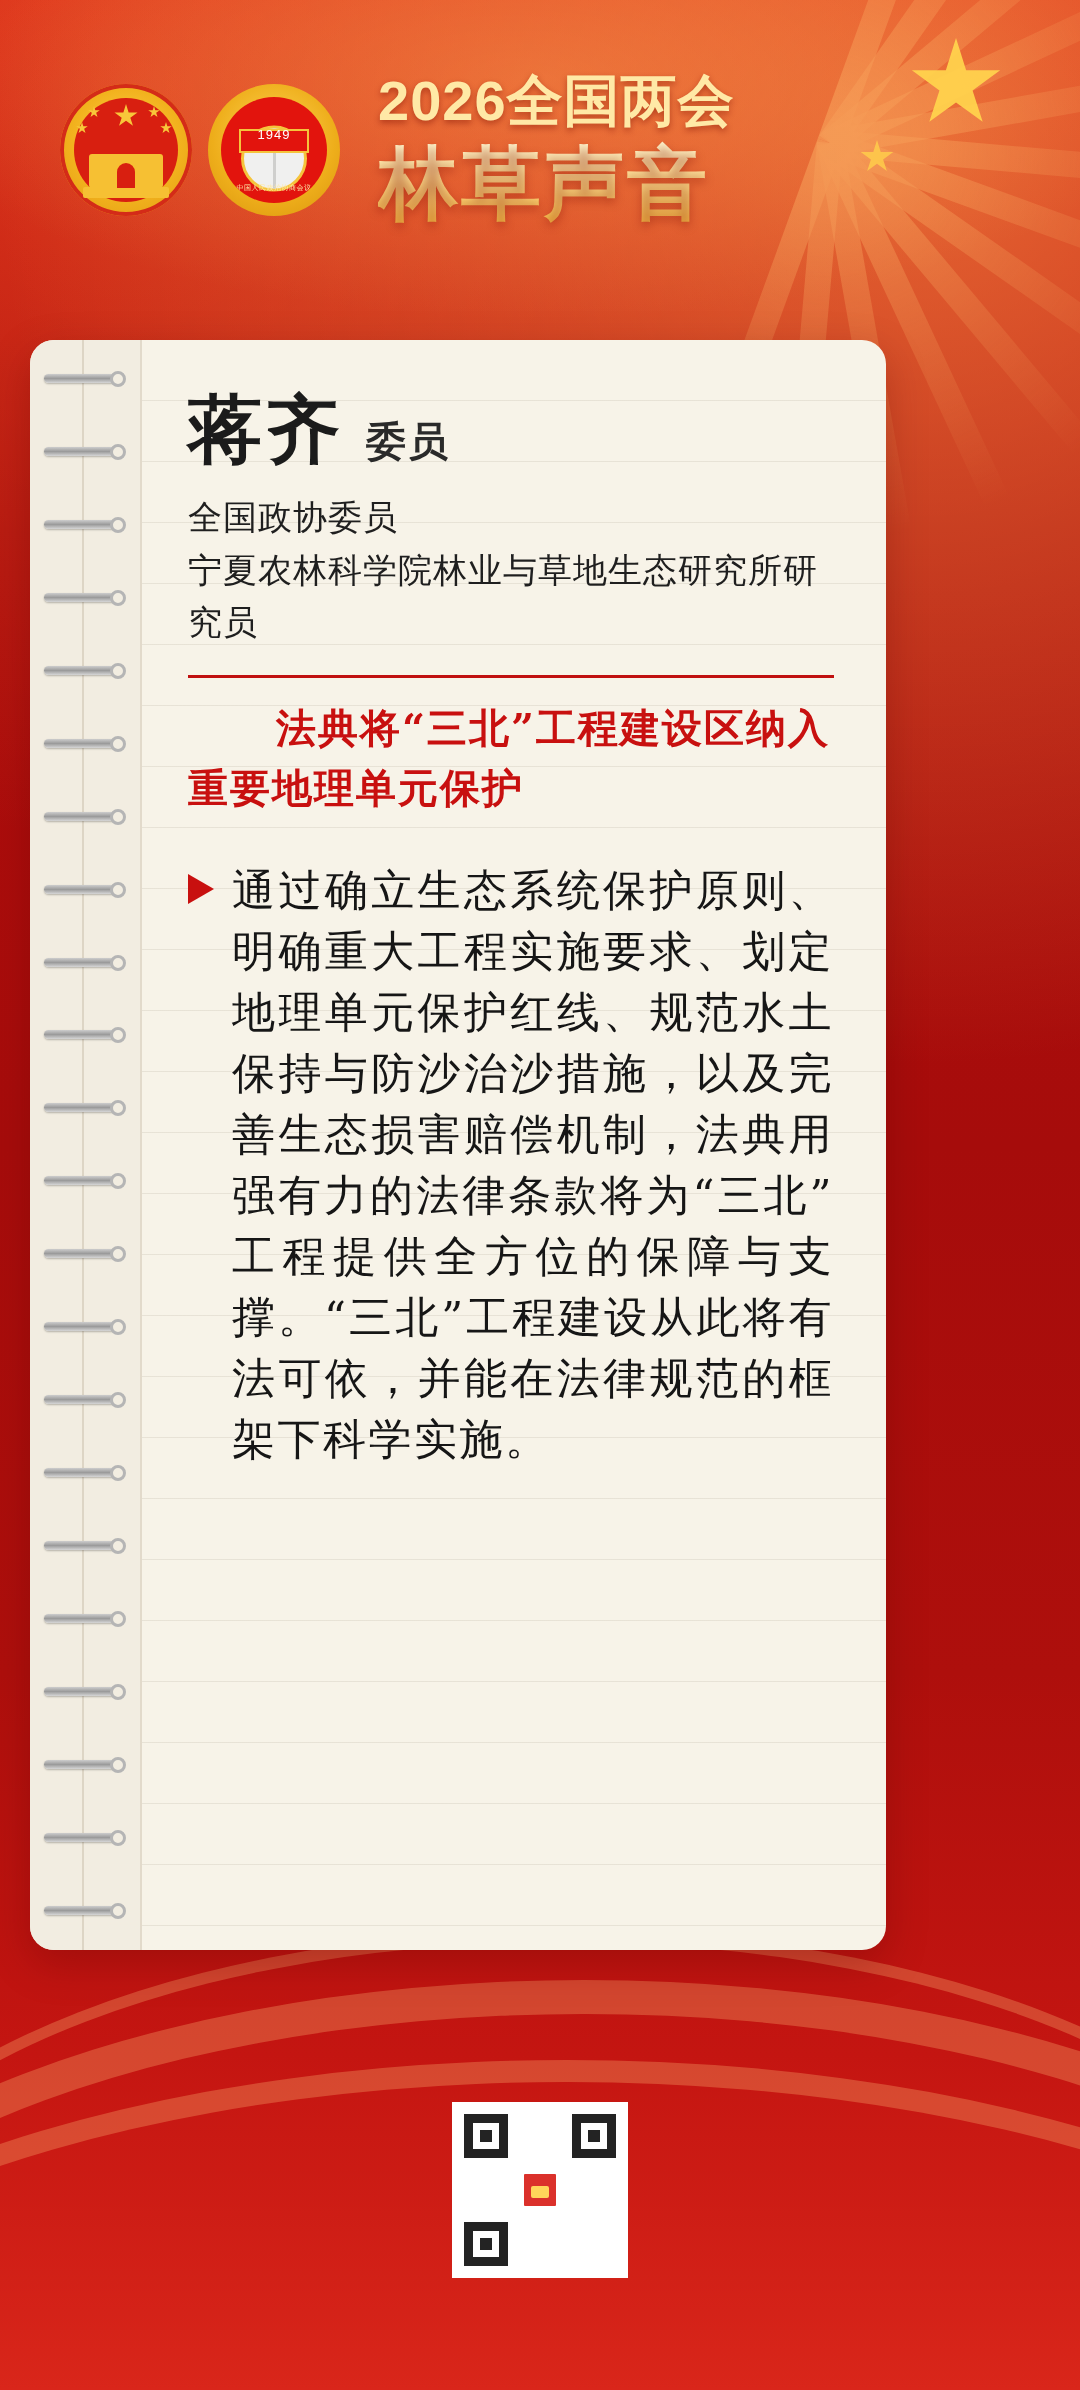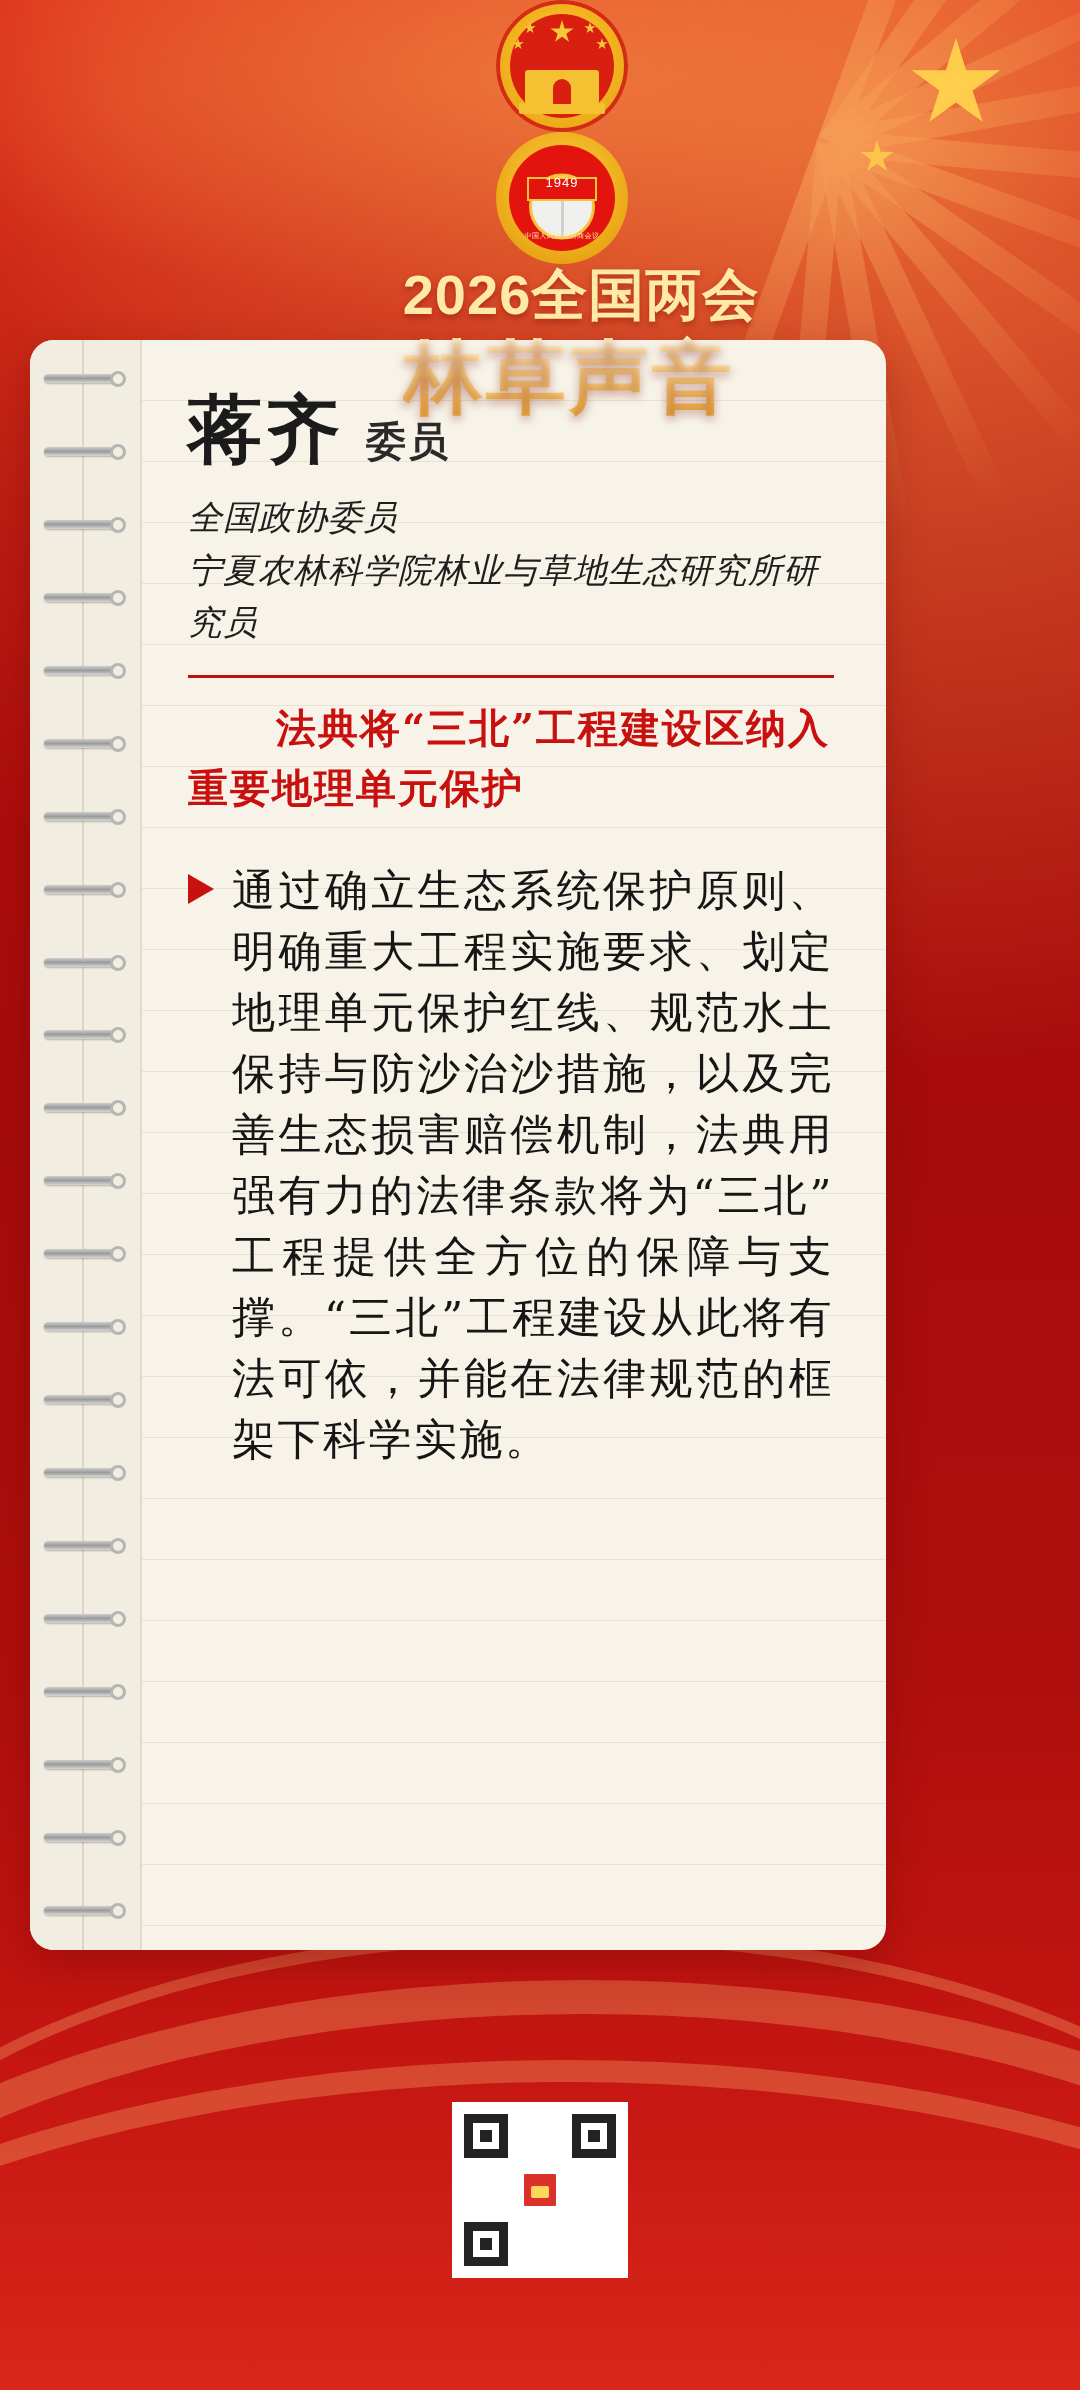--- a/index.html
+++ b/index.html
@@ -83,21 +83,20 @@
   .header {
     position: absolute;
     top: 0; left: 0;
     width: 1080px;
     height: 300px;
     display: flex;
     align-items: center;
     padding-left: 60px;
     box-sizing: border-box;
     z-index: 5;
-    flex-direction: column;
   }
 
   .emblem {
     width: 132px;
     height: 132px;
     position: relative;
     flex: 0 0 auto;
     margin-right: 16px;
   }
 
@@ -359,21 +358,20 @@
     letter-spacing: 2px;
   }
 
   .affiliation {
     font-family: "DejaVu Serif", "Liberation Serif", serif;
     font-size: 34px;
     line-height: 1.55;
     color: #1f1f1f;
     letter-spacing: 1px;
     max-width: 790px;
-    font-style: italic;
   }
 
   .divider {
     margin: 26px 0 20px 0;
     height: 3px;
     background: #c0100f;
     width: 100%;
   }
 
   .headline {

